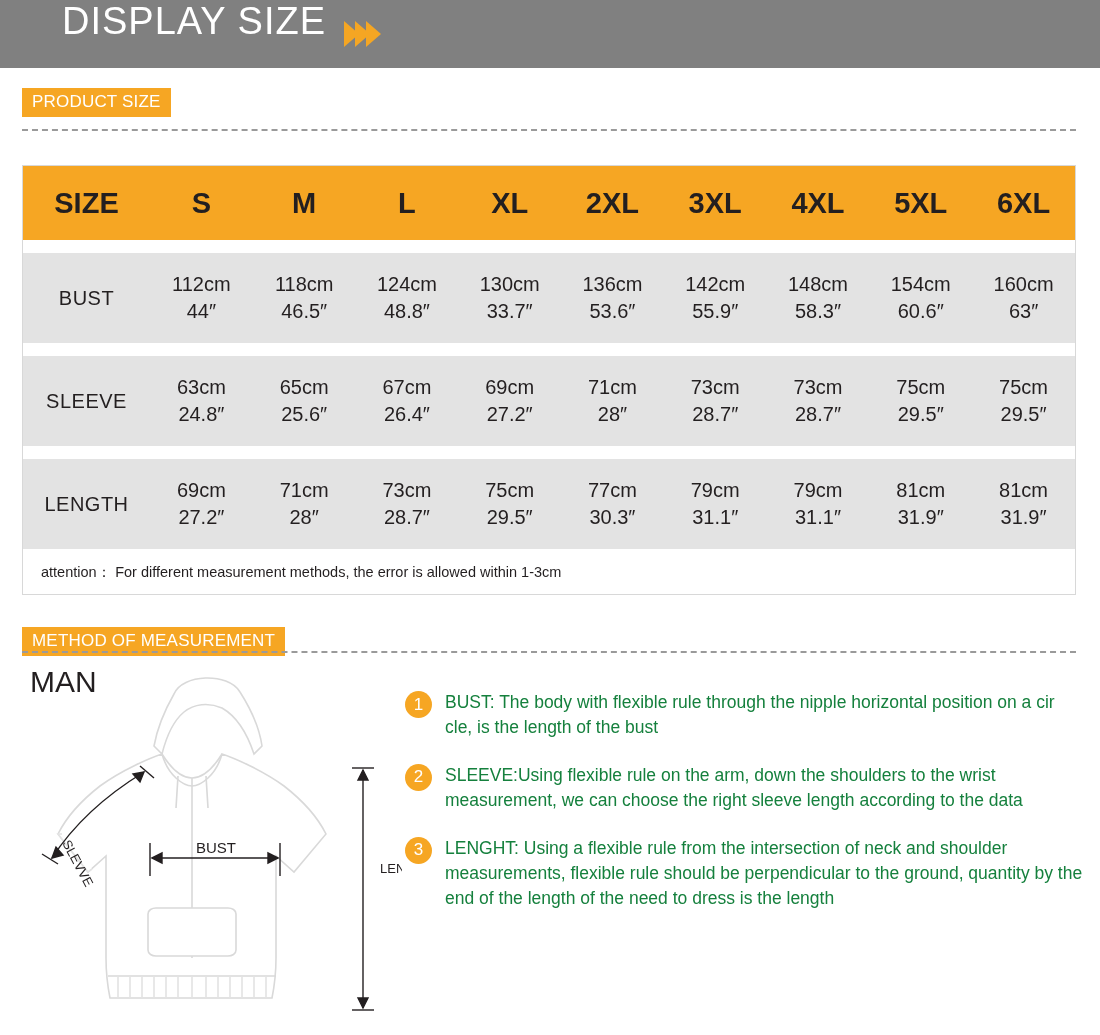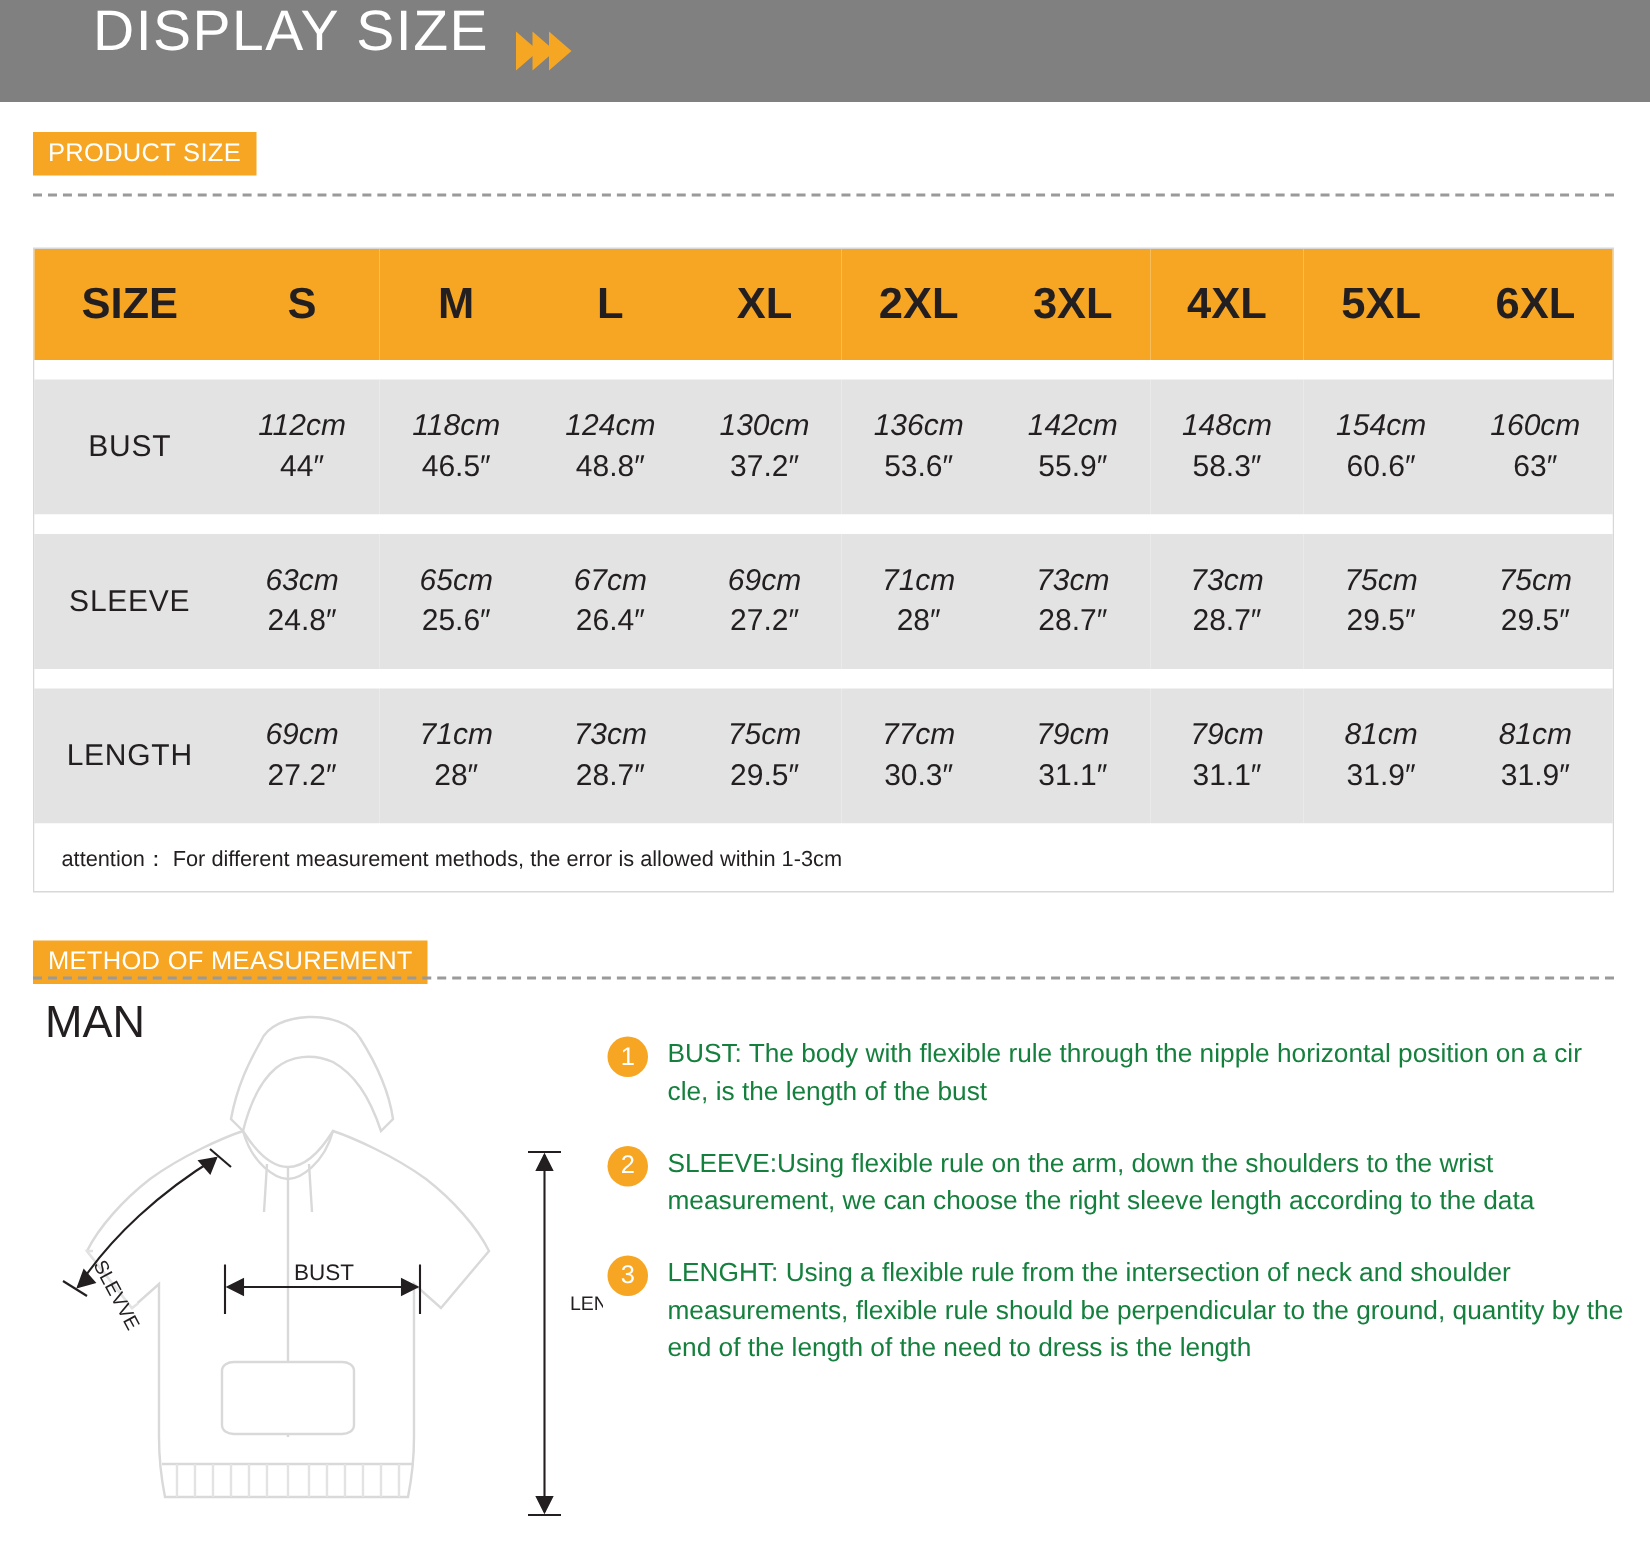--- a/index.html
+++ b/index.html
@@ -108,21 +108,21 @@
   }
   tbody td {
     height: 88px;
     font-size: 20px;
     line-height: 1.35;
   }
   tbody td.row-label {
     font-size: 20px;
     letter-spacing: 0.5px;
   }
-  .cm { display: block; font-style: italic; }
+  .cm { display: block; }
   .inch { display: block; }
 
   .attention {
     font-size: 14.5px;
     color: #231f20;
     padding: 14px 0 12px 18px;
     background: #ffffff;
     font-weight: 400;
   }
 
@@ -226,21 +226,21 @@
         <td>
           <span class="cm">118cm</span>
           <span class="inch">46.5″</span>
         </td>
         <td>
           <span class="cm">124cm</span>
           <span class="inch">48.8″</span>
         </td>
         <td>
           <span class="cm">130cm</span>
-          <span class="inch">37.2″</span>
+          <span class="inch">33.7″</span>
         </td>
         <td>
           <span class="cm">136cm</span>
           <span class="inch">53.6″</span>
         </td>
         <td>
           <span class="cm">142cm</span>
           <span class="inch">55.9″</span>
         </td>
         <td>

